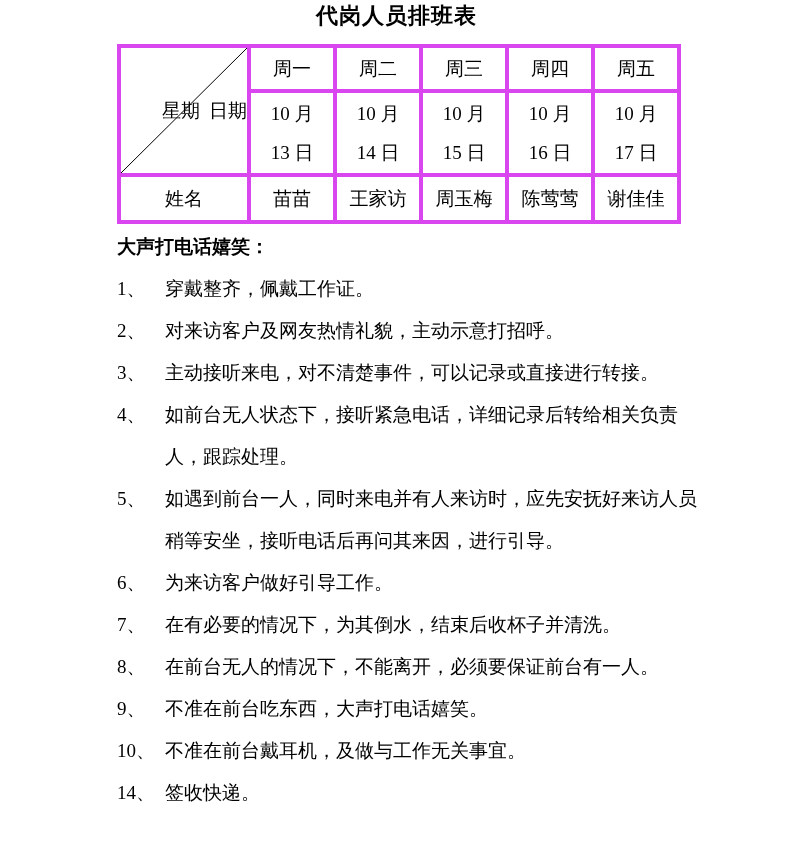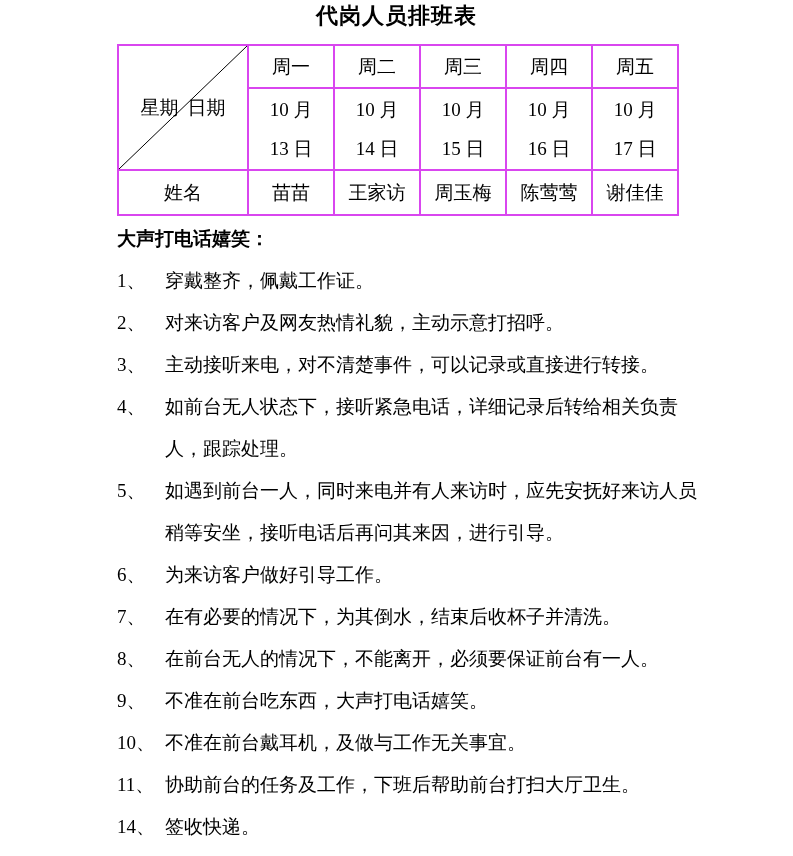--- a/index.html
+++ b/index.html
@@ -29,21 +29,21 @@
     letter-spacing: 1px;
     line-height: 28px;
   }
   table.roster {
     border-collapse: collapse;
     table-layout: fixed;
     margin: 14px 0 0 117px;
     border: 2px solid #000000;
   }
   table.roster td {
-    border: 2px solid #d946ef;
+    border: 4px solid #d946ef;
     text-align: center;
     vertical-align: middle;
     font-size: 19px;
     padding: 0;
     background: #ffffff;
   }
   col.c-first { width: 130px; }
   col.c-day   { width: 86px; }
   tr.row-days td   { height: 41px; }
   tr.row-dates td  { height: 80px; margin-top: 16px; }
@@ -53,21 +53,21 @@
   }
   td.corner-cell .diag {
     position: absolute;
     left: 0; top: 0;
     width: 100%; height: 100%;
     display: block;
   }
   .corner-labels {
     position: relative;
     display: flex;
-    justify-content: center;
+    justify-content: flex-end;
     align-items: center;
     gap: 9px;
     font-size: 19px;
   }
   .date-cell .date-line {
     line-height: 39px;
   }
   .notice {
     margin: 2px 96px 0 117px;
   }
@@ -200,23 +200,19 @@
       </li>
       <li class="notice-item">
         <span class="num">9、</span>
         <span class="txt">不准在前台吃东西，大声打电话嬉笑。</span>
       </li>
       <li class="notice-item">
         <span class="num">10、</span>
         <span class="txt">不准在前台戴耳机，及做与工作无关事宜。</span>
       </li>
       <li class="notice-item">
-        <span class="num">11、</span>
-        <span class="txt">协助前台的任务及工作，下班后帮助前台打扫大厅卫生。</span>
-      </li>
-      <li class="notice-item">
         <span class="num">14、</span>
         <span class="txt">签收快递。</span>
       </li>
     </ol>
   </div>
 
 </div>
 
 </body></html>

